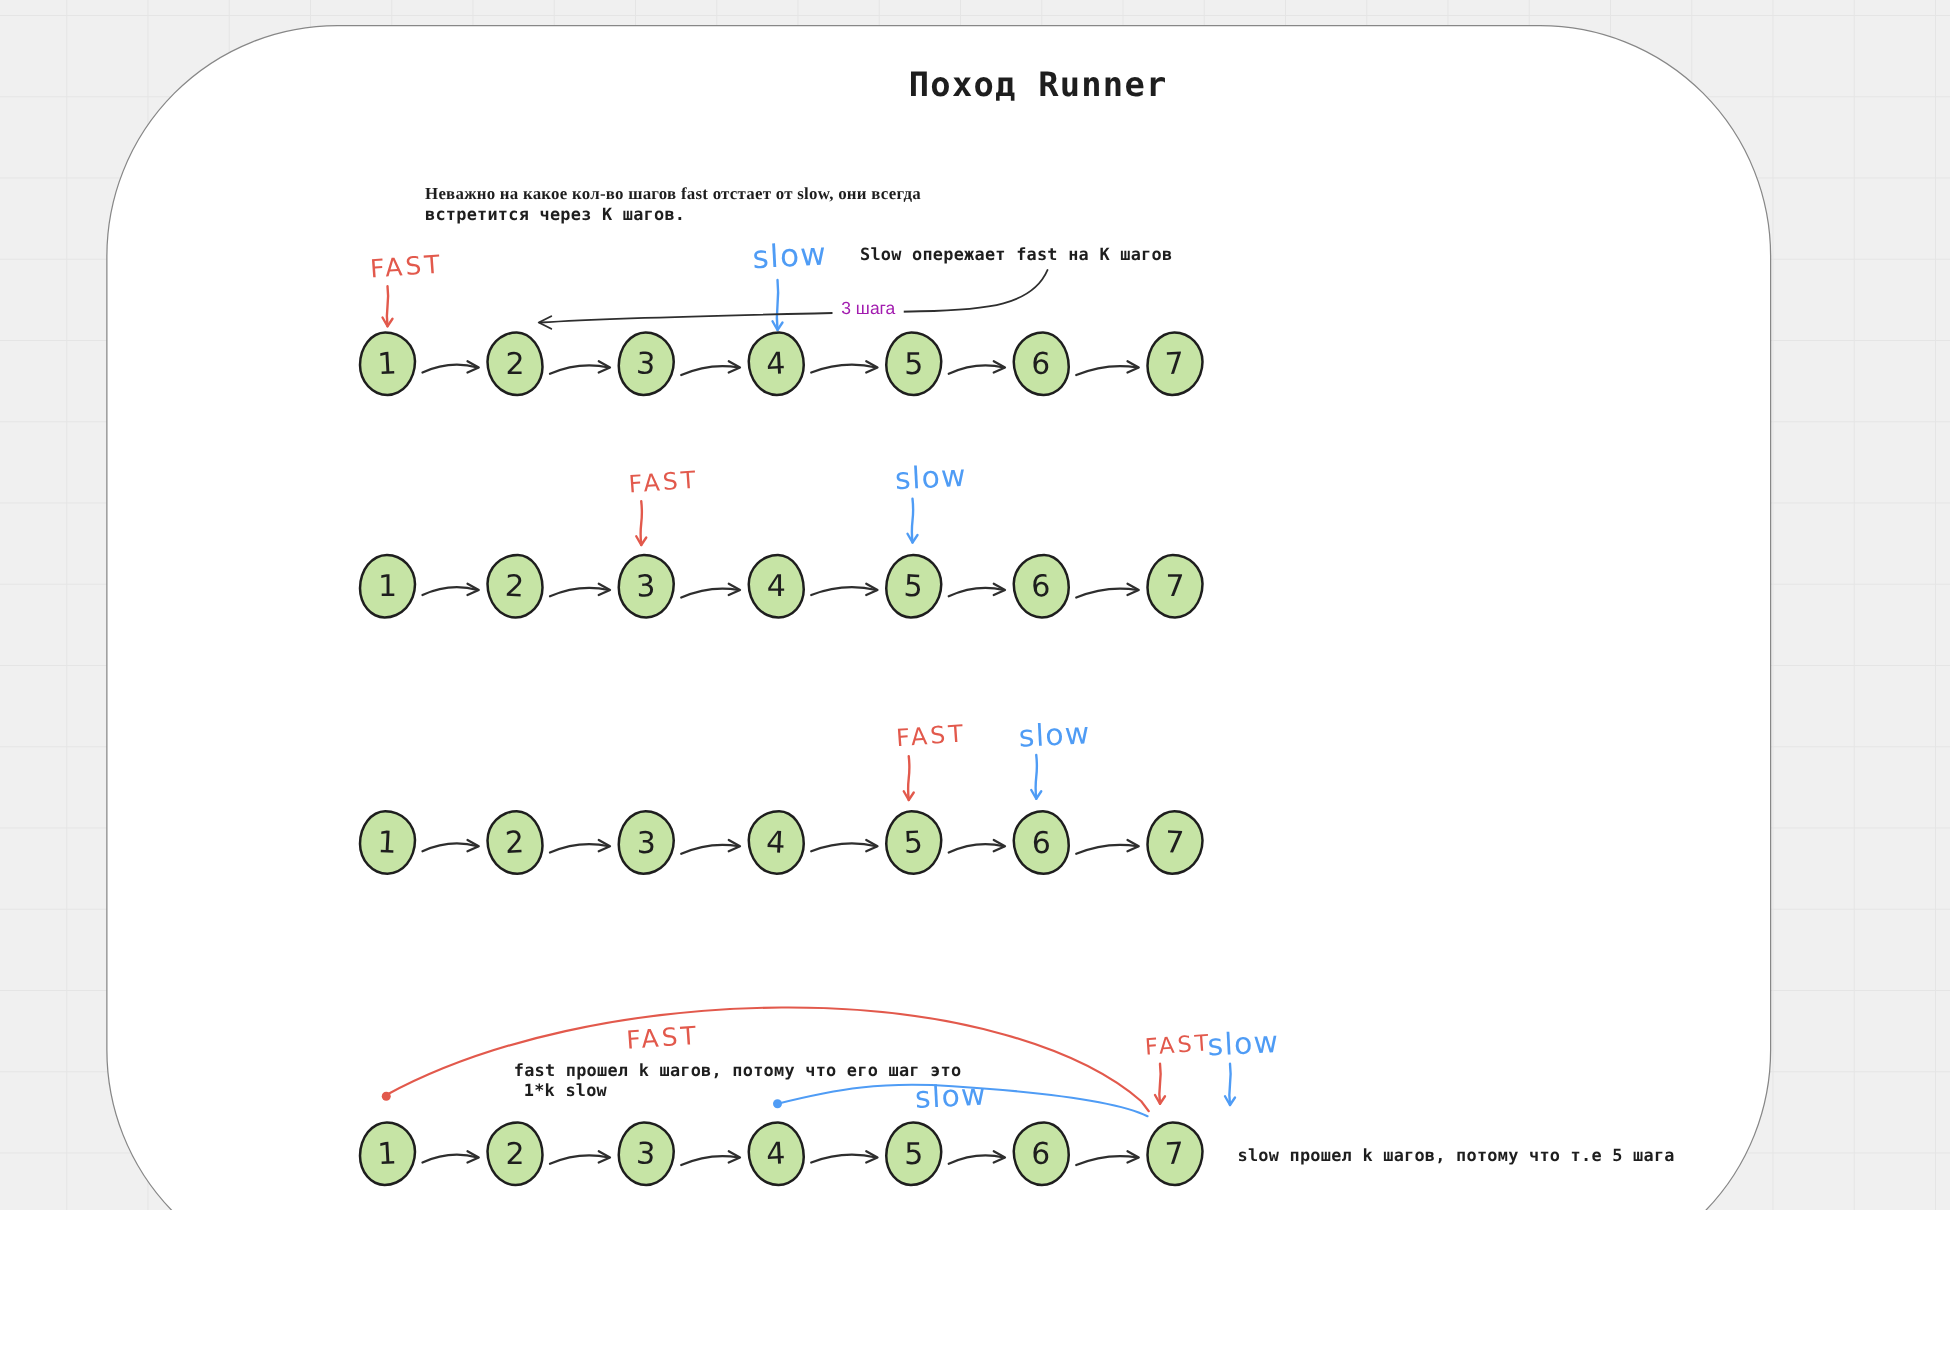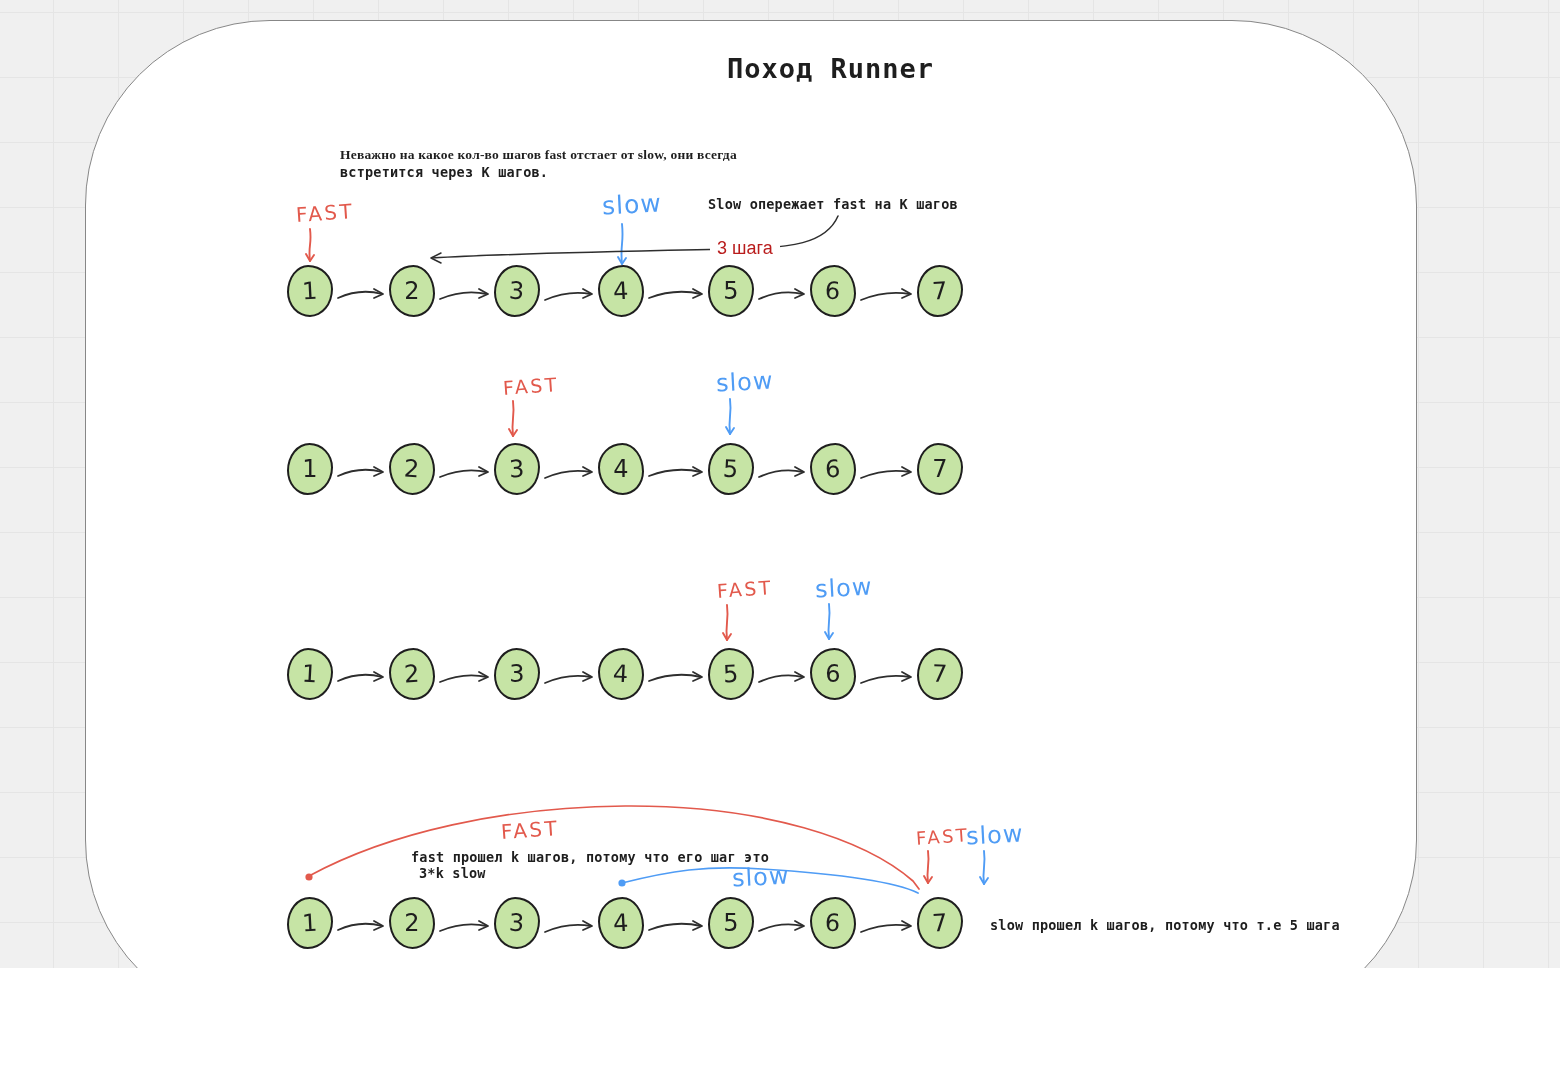--- a/index.html
+++ b/index.html
@@ -38,21 +38,21 @@
   .title{
     position:absolute;left:727px;top:53px;z-index:5;white-space:pre;
     font-family:"DejaVu Sans Mono","Liberation Mono",monospace;
     font-weight:700;font-size:27px;letter-spacing:1px;color:#1e1e1e;
   }
   .hand{position:absolute;z-index:5;white-space:pre;font-family:"DejaVu Sans",sans-serif;}
   .fast-label{font-size:19px;letter-spacing:2.5px;transform:rotate(-4deg);}
   .slow-label{font-size:24px;letter-spacing:1px;transform:rotate(-3deg);}
   .step-label{
     position:absolute;z-index:6;font-family:"Liberation Sans",sans-serif;
-    font-size:18px;color:#b91c1c;background:#ffffff;padding:1px 7px;white-space:pre;margin-left:44px;
+    font-size:14px;color:#a21caf;background:#ffffff;padding:1px 7px;white-space:pre;
   }
   .tick{position:absolute;left:942px;top:1001px;width:2.5px;height:22px;z-index:6;border-radius:2px;}
 </style>
 </head>
 <body>
 
 <div class="stage">
   <div class="sheet"></div>
   <div class="peek"></div>
 
@@ -127,28 +127,28 @@
       <circle cx="309" cy="877" r="3.6" fill="#e2594c"></circle>
       <path d="M622,883 C670,871 706,865 762,869 C840,874 896,882 918,893" stroke="#4f9cf5" stroke-width="1.7" fill="none" stroke-linecap="round" stroke-linejoin="round"></path>
       <circle cx="622" cy="883" r="3.6" fill="#4f9cf5"></circle>
     </svg>
 
   <div class="title">Поход Runner</div>
 
   <div class="mono" style="left:340px;top:147px;font-family:Liberation Serif, serif;">Неважно на какое кол-во шагов fast отстает от slow, они всегда</div>
   <div class="mono" style="left:340px;top:164px;">встретится через K шагов.</div>
 
-  <div class="mono" style="left:708px;top:196px;">Slow опережает fast на K шагов</div>
+  <div class="mono" style="left:688px;top:196px;">Slow опережает fast на K шагов</div>
   <div class="step-label" style="left:666px;top:237px;">3 шага</div>
 
   <div class="hand fast-label" style="left: 501px; top: 818px; font-size: 20px; color: rgb(226, 89, 76);">FAST</div>
   <div class="hand slow-label" style="left: 732px; top: 863px; color: rgb(79, 156, 245);">slow</div>
 
   <div class="mono" style="left:411px;top:849px;text-align:center;">fast прошел k шагов, потому что его шаг это</div>
-  <div class="mono" style="left:419px;top:865px;">3*k slow</div>
+  <div class="mono" style="left:419px;top:865px;">1*k slow</div>
   <div class="mono" style="left:990px;top:917px;">slow прошел k шагов, потому что т.е 5 шага</div>
 
   <div class="tick" style="background: rgb(239, 160, 141);"></div>
 
   <div id="nodes-layer">
       <div class="node v0" style="left: 287px; top: 265px; background: rgb(198, 228, 165); border-color: rgb(30, 30, 30);">
         <span style="transform: rotate(-3deg);">1</span>
       </div>
       <div class="node v1" style="left: 389px; top: 265px; background: rgb(198, 228, 165); border-color: rgb(30, 30, 30);">
         <span style="transform: rotate(0deg);">2</span>

